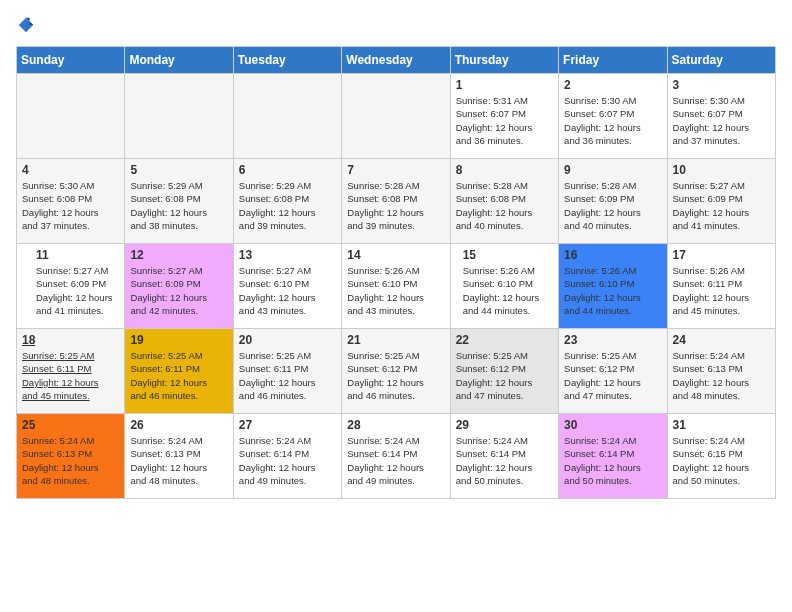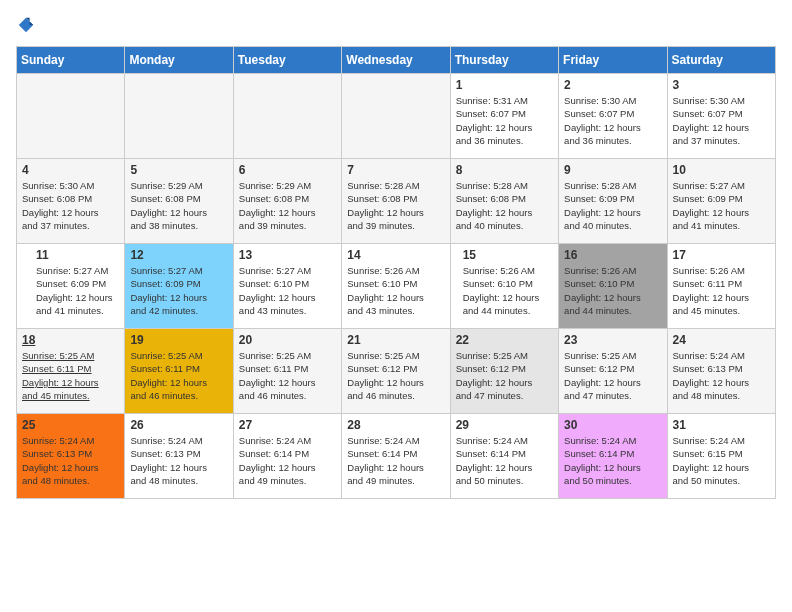--- a/index.html
+++ b/index.html
@@ -209,21 +209,21 @@
         </td>
       </tr>
       <tr>
         <td style="background: rgb(255, 255, 255); padding-left: 19px;">
           <span class="day-num">11</span>
           <div class="day-info" style="white-space: pre-line;">Sunrise: 5:27 AM
 Sunset: 6:09 PM
 Daylight: 12 hours
 and 41 minutes.</div>
         </td>
-        <td style="background: #7dd3fc;">
+        <td style="background: #f0abfc;">
           <span class="day-num">12</span>
           <div class="day-info" style="white-space: pre-line;">Sunrise: 5:27 AM
 Sunset: 6:09 PM
 Daylight: 12 hours
 and 42 minutes.</div>
         </td>
         <td style="background: rgb(255, 255, 255);">
           <span class="day-num">13</span>
           <div class="day-info" style="white-space: pre-line;">Sunrise: 5:27 AM
 Sunset: 6:10 PM
@@ -237,21 +237,21 @@
 Daylight: 12 hours
 and 43 minutes.</div>
         </td>
         <td style="background: rgb(255, 255, 255); padding-left: 12px;">
           <span class="day-num">15</span>
           <div class="day-info" style="white-space: pre-line;">Sunrise: 5:26 AM
 Sunset: 6:10 PM
 Daylight: 12 hours
 and 44 minutes.</div>
         </td>
-        <td style="background: #a3a3a3;">
+        <td style="background: #3b82f6;">
           <span class="day-num">16</span>
           <div class="day-info" style="white-space: pre-line;">Sunrise: 5:26 AM
 Sunset: 6:10 PM
 Daylight: 12 hours
 and 44 minutes.</div>
         </td>
         <td style="background: rgb(255, 255, 255);">
           <span class="day-num">17</span>
           <div class="day-info" style="white-space: pre-line;">Sunrise: 5:26 AM
 Sunset: 6:11 PM

